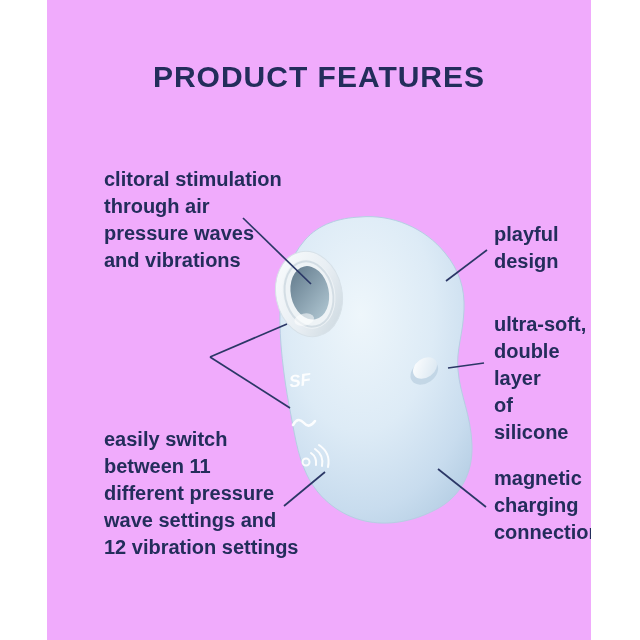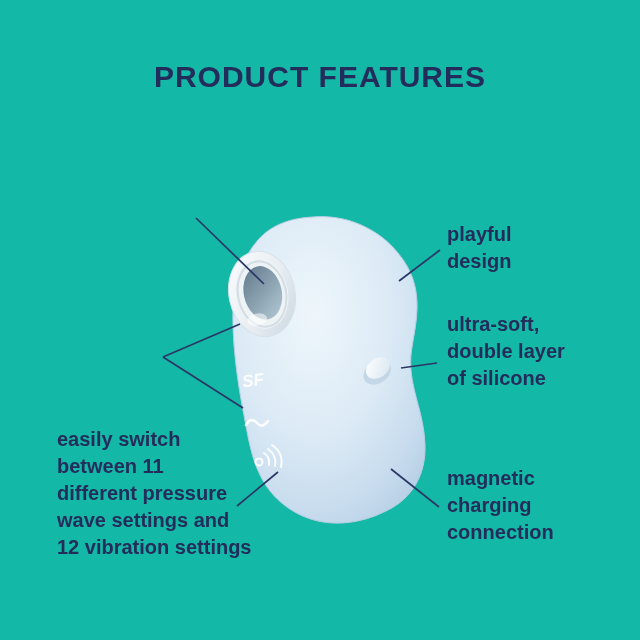--- a/index.html
+++ b/index.html
@@ -1,21 +1,22 @@
 <!DOCTYPE html>
 <html><head>
 <meta charset="utf-8">
 <style>
   html,body{margin:0;padding:0;background:#ffffff;}
   .canvas{
     position:relative;
-    width:640px;height:640px;
-    background:#14b8a6;
+    width:544px;height:640px;
+    background:#f0abfc;
     overflow:hidden;
     font-family:"Liberation Sans", sans-serif;
+    margin-left:47px;
   }
   .page-title{
     position:absolute;
     left:0;right:0;top:60px;
     text-align:center;
     font-size:30px;
     font-weight:bold;
     letter-spacing:1px;
     color:#232d5b;
   }
@@ -109,20 +110,24 @@
       <line class="callout" x1="196" y1="218" x2="264" y2="284"></line>
       <line class="callout" x1="163" y1="357" x2="240" y2="324"></line>
       <line class="callout" x1="163" y1="357" x2="243" y2="408"></line>
       <line class="callout" x1="237" y1="506" x2="278" y2="472"></line>
       <line class="callout" x1="440" y1="250" x2="399" y2="281"></line>
       <line class="callout" x1="437" y1="363" x2="401" y2="368"></line>
       <line class="callout" x1="391" y1="469" x2="439" y2="507"></line>
     </g>
   </svg>
 
+  <div class="feature-label label-1">clitoral stimulation
+through air
+pressure waves
+and vibrations</div>
   <div class="feature-label label-3">easily switch
 between 11
 different pressure
 wave settings and
 12 vibration settings</div>
   <div class="feature-label label-5">ultra-soft,
 double layer
 of silicone</div>
   <div class="feature-label label-4">playful
 design</div>

